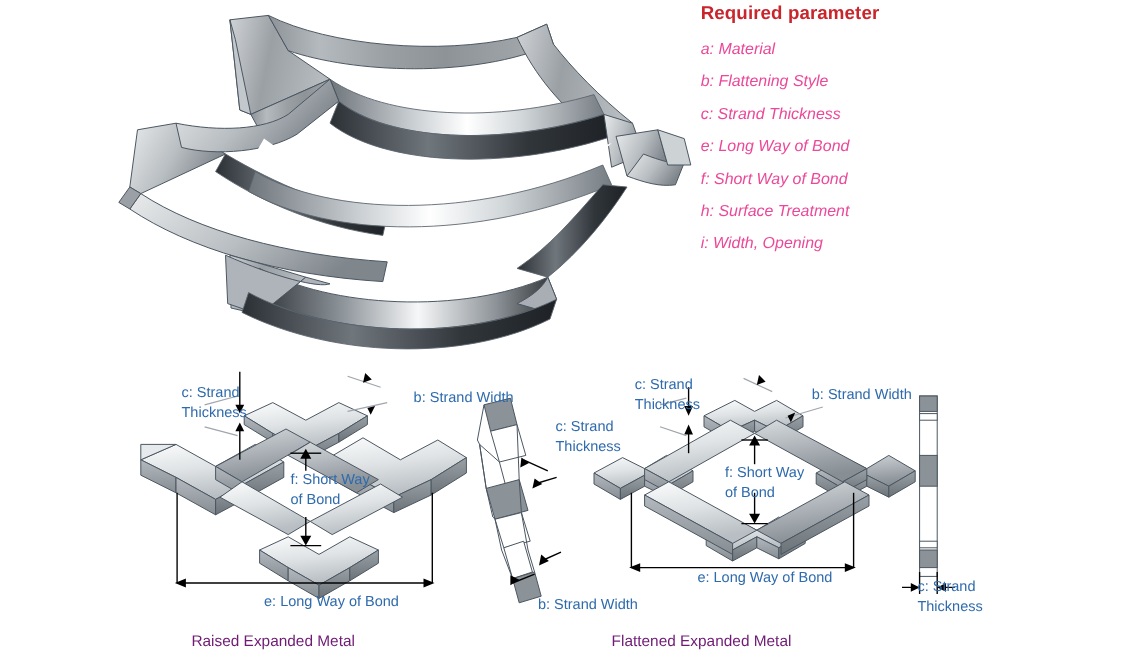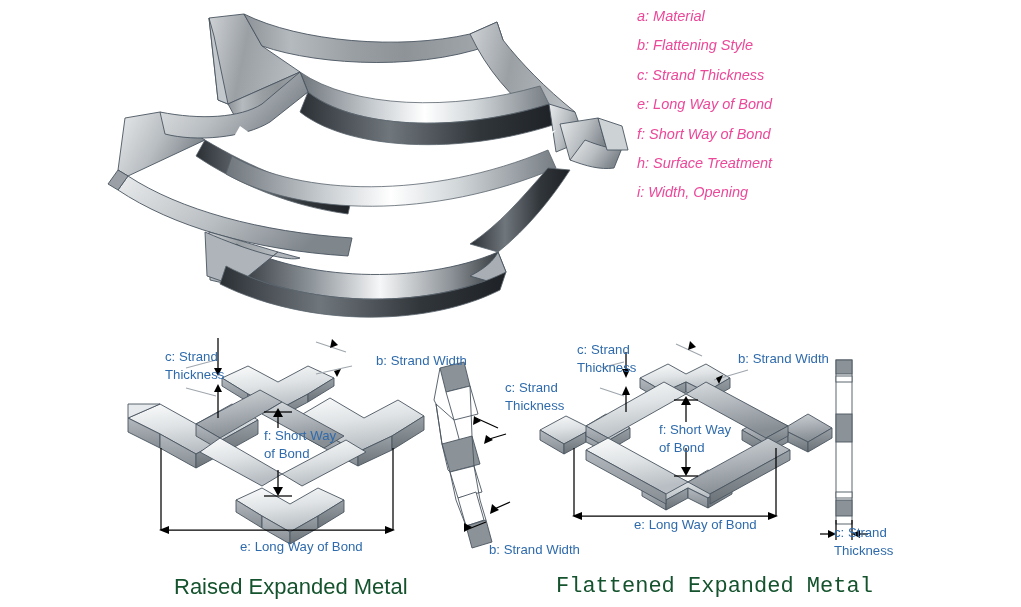--- a/index.html
+++ b/index.html
@@ -18,25 +18,25 @@
     letter-spacing:.1px;margin:0 0 9px 0;line-height:20px;
   }
   .legend-item{
     color:#ec4899;font-size:14.5px;line-height:29.4px;
     white-space:nowrap;
     font-style:italic;
   }
 
   
   .caption{
-    position:absolute;color:#14532d;font-size:22px;
+    position:absolute;color:#701a75;font-size:14px;
     white-space:nowrap;
   }
   #caption-raised{left:174px;top:574px;}
-  #caption-flattened{left:556px;top:574px;font-family:Liberation Mono, monospace;}
+  #caption-flattened{left:556px;top:574px;}
 
   
   .dlabel{
     position:absolute;color:#2f6bac;font-size:13.2px;
     line-height:17.5px;white-space:nowrap;margin-left:32px;
   }
 
   svg{display:block;overflow:visible;}
   .ln{stroke:#000;stroke-width:1.25;fill:none;}
   .leader{stroke:#9fa6ad;stroke-width:1.1;fill:none;}
@@ -316,20 +316,21 @@
     <line class="ln" x1="836" y1="520" x2="836" y2="540"></line>
     <line class="ln" x1="852" y1="520" x2="852" y2="540"></line>
     <line class="ln" x1="820" y1="534" x2="834" y2="534"></line>
     <path d="M836,534 l-8,-4 l0,8 Z" fill="#000"></path>
     <line class="ln" x1="868" y1="534" x2="854" y2="534"></line>
     <path d="M852,534 l8,-4 l0,8 Z" fill="#000"></path>
   </g>
 </svg>
 
 <div id="legend">
+  <div id="legend-title">Required parameter</div>
   <div class="legend-item">a: Material</div>
   <div class="legend-item">b: Flattening Style</div>
   <div class="legend-item">c: Strand Thickness</div>
   <div class="legend-item">e: Long Way of Bond</div>
   <div class="legend-item">f: Short Way of Bond</div>
   <div class="legend-item">h: Surface Treatment</div>
   <div class="legend-item">i: Width, Opening</div>
 </div>
 
 <div class="dlabel" style="left:133px;top:348px;">

